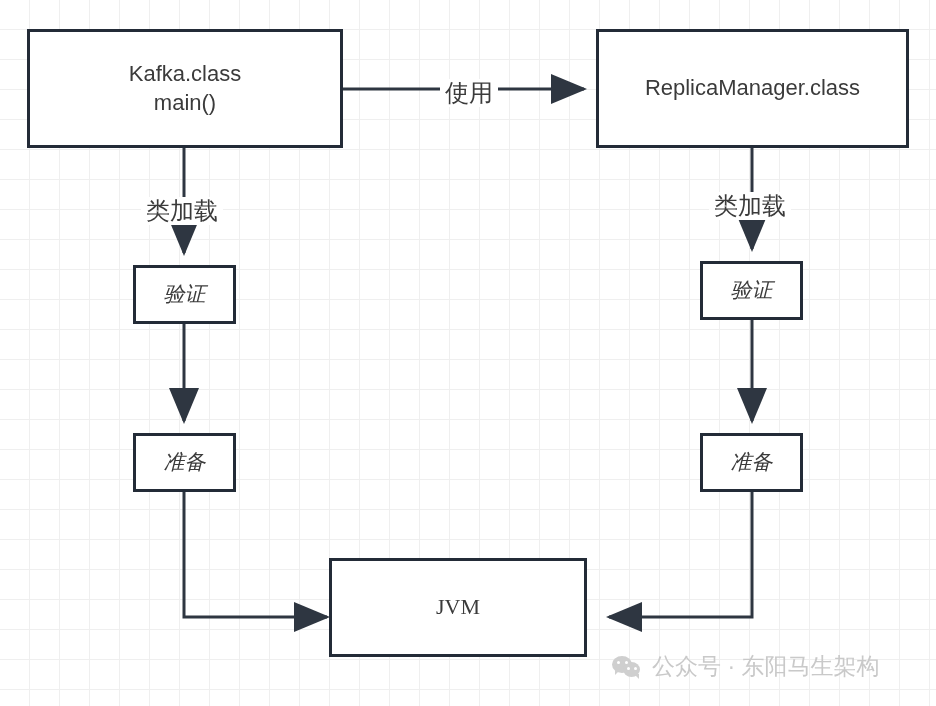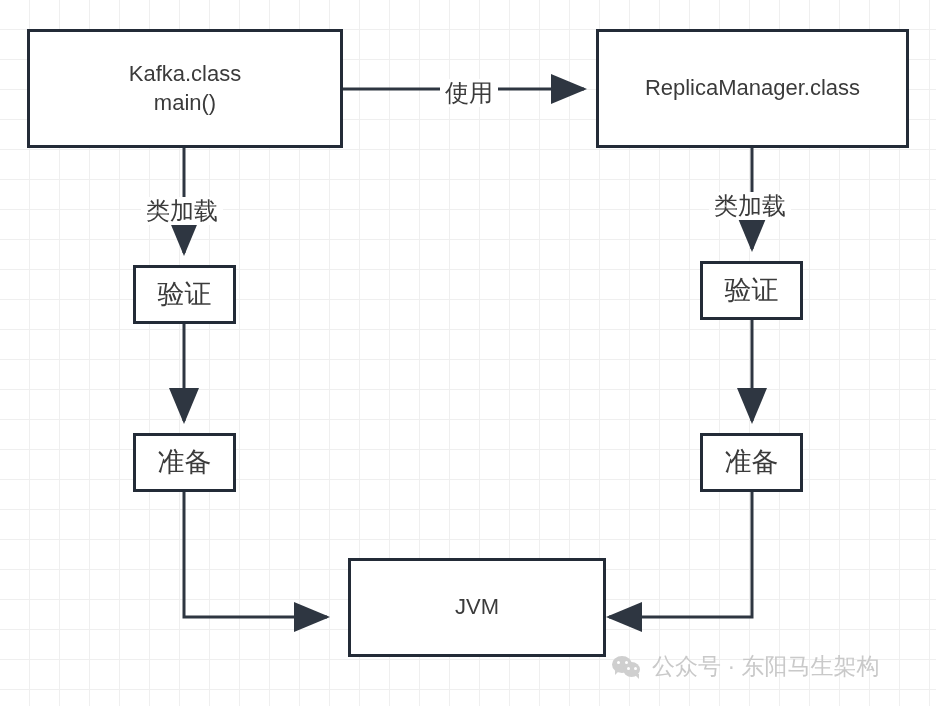--- a/index.html
+++ b/index.html
@@ -40,21 +40,21 @@
     text-align: center;
     color: #3b3b3b;
     line-height: 1.28;
     z-index: 3;
   }
   .node-label {
     display: block;
     white-space: pre-line;
   }
   .big-node { font-size: 22px; }
-  .small-node { font-size: 27px; }
+  .small-node { font-size: 21px; font-style: italic; }
   .jvm-node { font-size: 22px; }
 
   .edge-label {
     position: absolute;
     background: #ffffff;
     color: #3b3b3b;
     font-size: 24px;
     line-height: 1;
     padding: 2px 5px;
     white-space: nowrap;
@@ -153,21 +153,21 @@
   </div>
 
   <div class="node-box small-node" style="left:133px; top:433px; width:103px; height:59px;">
     <span class="node-label">准备</span>
   </div>
 
   <div class="node-box small-node" style="left:700px; top:433px; width:103px; height:59px;">
     <span class="node-label">准备</span>
   </div>
 
-  <div class="node-box jvm-node" style="left:348px; top:558px; width:258px; height:99px;">
+  <div class="node-box jvm-node" style="left:329px; top:558px; width:258px; height:99px;font-family:Liberation Serif, serif;">
     <span class="node-label">JVM</span>
   </div>
 
   <div class="edge-label" style="left:440px; top:79px;">使用</div>
 
   <div class="edge-label" style="left:141px; top:197px;">类加载</div>
 
   <div class="edge-label" style="left:709px; top:192px;">类加载</div>
 
   <div class="watermark" style="left:612px; top:651px;">

